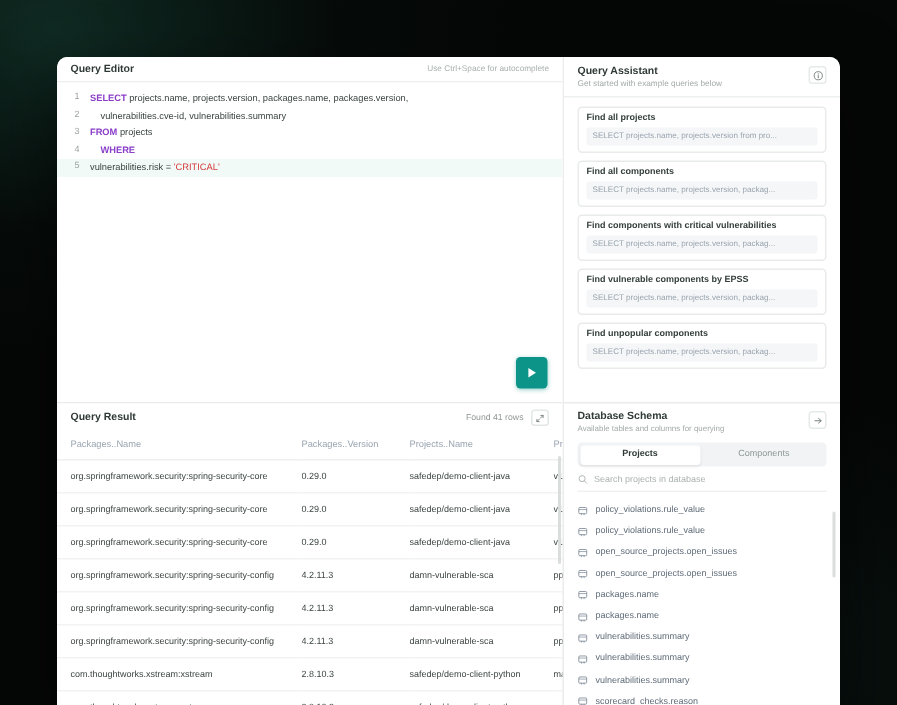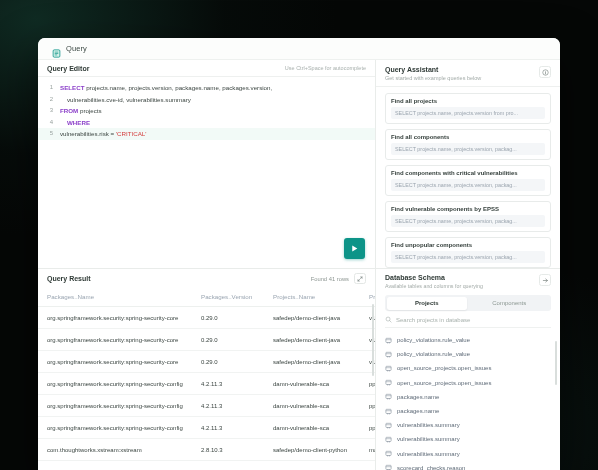--- a/index.html
+++ b/index.html
@@ -372,31 +372,20 @@
     background: #d9dedc;
   }
 </style>
 </head>
 <body>
 
 <div class="backdrop"></div>
 
 <div class="window">
 
-  <div class="tabbar">
-    <div class="tab">
-      <span class="doc-icon">
-        <svg viewBox="0 0 16 16" xmlns="http://www.w3.org/2000/svg">
-          <rect x="2" y="1.5" width="12" height="13" rx="2" fill="#d7f2ea" stroke="#0d9488" stroke-width="1.4"></rect>
-          <path d="M5.5 5.5h5M5.5 8h5M5.5 10.5h3" stroke="#0d9488" stroke-width="1.2" stroke-linecap="round"></path>
-        </svg>
-      </span>
-      <span class="tab-label">Query</span>
-    </div>
-  </div>
 
   <div class="main">
 
     <div class="left">
 
       <div class="editor-head">
         <span class="editor-title">Query Editor</span>
         <span class="editor-hint">Use Ctrl+Space for autocomplete</span>
       </div>
 

